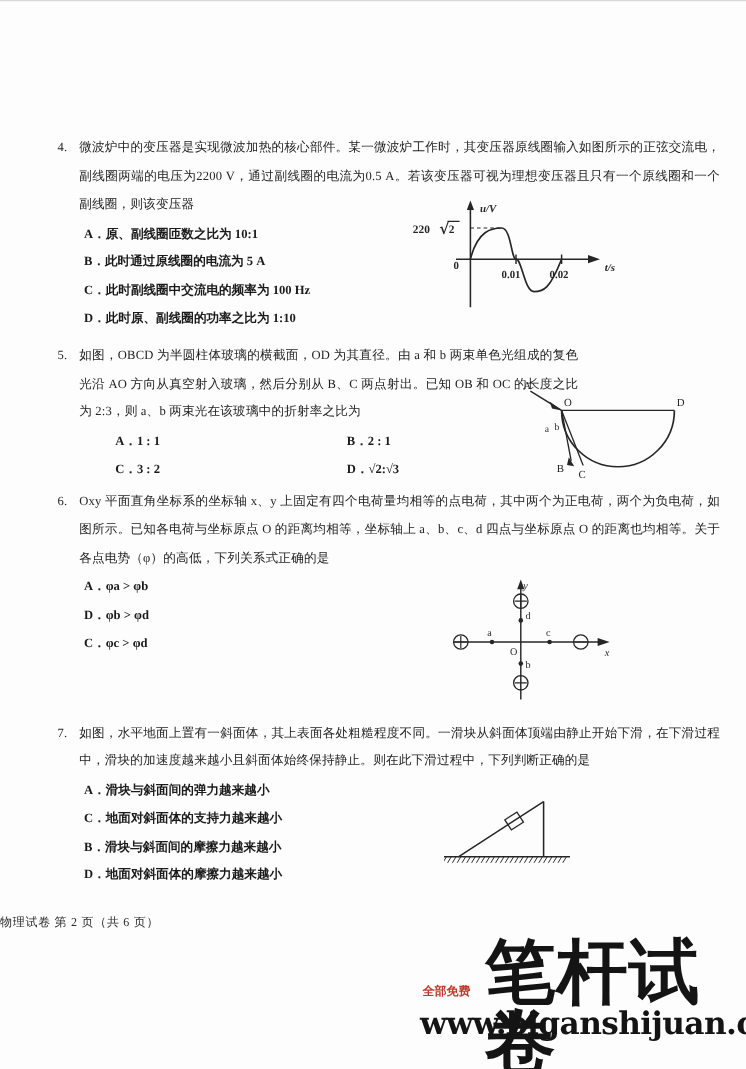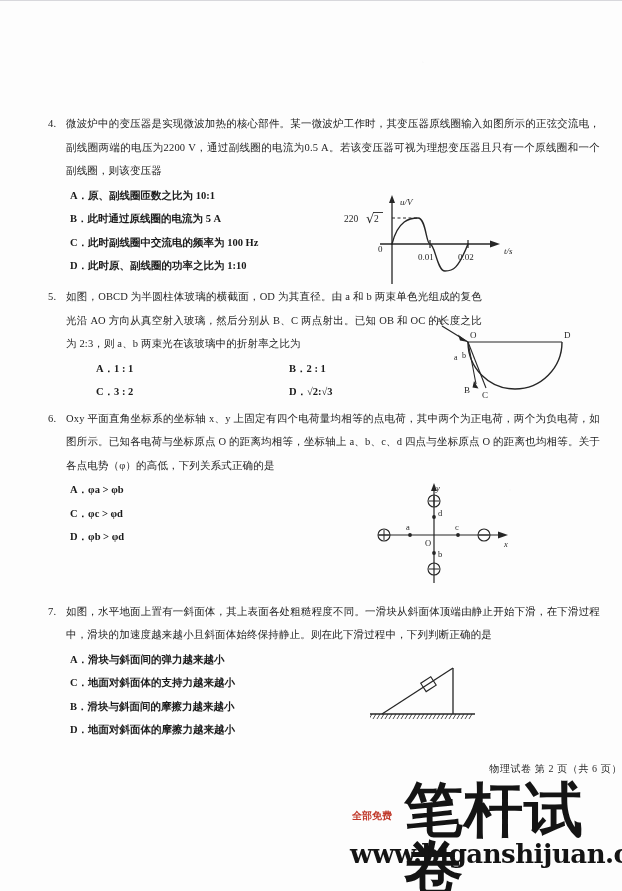--- a/index.html
+++ b/index.html
@@ -69,42 +69,42 @@
   }
   .opt.full{width:100%;}
   .opt-lbl{display:inline-block;min-width:17px;}
   .fig{
     position:absolute;
   }
   
   .footer{
     position:absolute;
     left:0;top:762px;width:100%;
-    text-align:right;
+    text-align:left;
     font-size:10px;
     letter-spacing:0.6px;
     color:#2a2a2a;
   }
   
   .watermark{
     position:absolute;
     right:8px;bottom:6px;
     width:266px;height:104px;
   }
   .wm-cn{
     position:absolute;left:56px;top:0px;
     font-family:"DejaVu Sans","Liberation Sans",sans-serif;
     font-size:59px;
     font-weight:700;
     color:#141414;
     letter-spacing:1px;
     line-height:58px;
   }
   .wm-free{
-    position:absolute;left:4px;top:28px;
+    position:absolute;left:4px;top:38px;
     font-family:"DejaVu Sans","Liberation Sans",sans-serif;
     font-size:10px;
     font-weight:700;
     color:#c0392b;
     letter-spacing:0px;
   }
   .wm-url{
     position:absolute;left:2px;top:58px;
     font-family:"DejaVu Serif","Liberation Serif",serif;
     font-size:26px;
@@ -143,21 +143,21 @@
             <span class="opt-lbl">C．</span><span>此时副线圈中交流电的频率为 100 Hz</span>
           </div>
         </div>
         <div class="opt-row">
           <div class="opt full">
             <span class="opt-lbl">D．</span><span>此时原、副线圈的功率之比为 1:10</span>
           </div>
         </div>
       </div>
 
-      <div class="fig" style="left:292px;top:80px;width:250px;height:100px;">
+      <div class="fig" style="left:292px;top:52px;width:250px;height:100px;font-weight:bold;">
         <svg width="250" height="100" viewBox="0 0 250 100">
 
           <line x1="52" y1="8" x2="52" y2="92" stroke="#262626" stroke-width="1.3"></line>
           <polygon points="52,3 49,11 55,11" fill="#262626"></polygon>
 
           <line x1="40" y1="52" x2="152" y2="52" stroke="#262626" stroke-width="1.3"></line>
           <polygon points="160,52 150,48.6 150,55.4" fill="#262626"></polygon>
 
           <line x1="52" y1="26" x2="78" y2="26" stroke="#262626" stroke-width="1" stroke-dasharray="3,2.5"></line>
 
@@ -236,26 +236,26 @@
         <div class="q-text">Oxy 平面直角坐标系的坐标轴 x、y 上固定有四个电荷量均相等的点电荷，其中两个为正电荷，两个为负电荷，如图所示。已知各电荷与坐标原点 O 的距离均相等，坐标轴上 a、b、c、d 四点与坐标原点 O 的距离也均相等。关于各点电势（φ）的高低，下列关系式正确的是</div>
       </div>
       <div class="opts">
         <div class="opt-row">
           <div class="opt full">
             <span class="opt-lbl">A．</span><span>φa &gt; φb</span>
           </div>
         </div>
         <div class="opt-row">
           <div class="opt full">
+            <span class="opt-lbl">D．</span><span>φb &gt; φd</span>
+          </div>
+        </div>
+        <div class="opt-row">
+          <div class="opt full">
             <span class="opt-lbl">C．</span><span>φc &gt; φd</span>
-          </div>
-        </div>
-        <div class="opt-row">
-          <div class="opt full">
-            <span class="opt-lbl">D．</span><span>φb &gt; φd</span>
           </div>
         </div>
       </div>
 
       <div class="fig" style="left:322px;top:72px;width:160px;height:112px;">
         <svg width="160" height="112" viewBox="0 0 160 112">
 
           <line x1="64" y1="10" x2="64" y2="104" stroke="#262626" stroke-width="1.2"></line>
           <polygon points="64,4 61,12 67,12" fill="#262626"></polygon>
 

